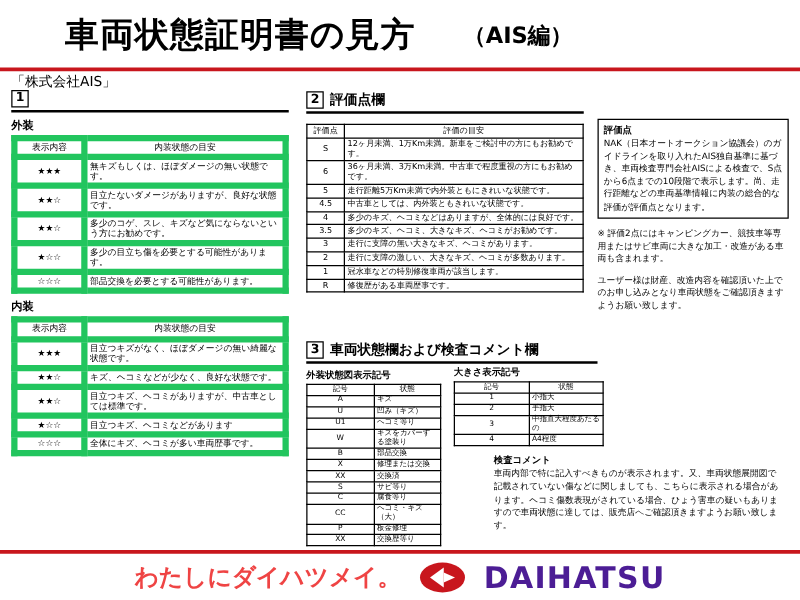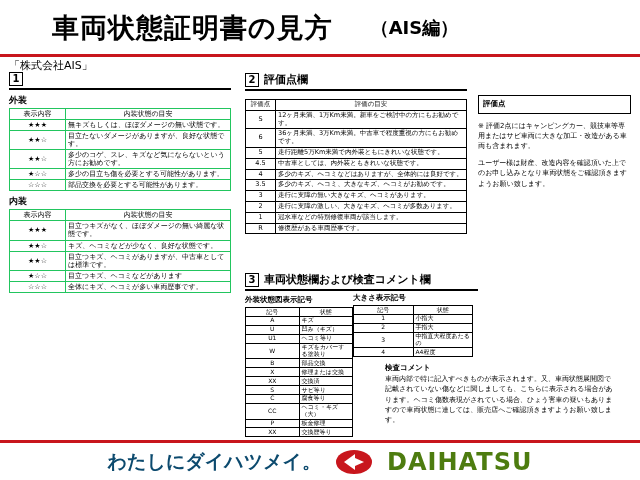--- a/index.html
+++ b/index.html
@@ -45,21 +45,21 @@
   }
   .sec-title { font-size:11px; font-weight:bold; white-space:nowrap; }
   .sec-underline { height:2px; background:#000; margin-top:2px; }
 
   
   .col-left { position:absolute; left:9px; top:72px; width:222px; }
   .subhead { font-size:9px; font-weight:bold; margin:4px 0 1px 0; }
 
   table.grid { border-collapse:collapse; width:100%; table-layout:fixed; }
   table.grid th, table.grid td {
-    border:1px solid #22c55e; font-size:7px; padding:1px 2px; vertical-align:middle;
+    border:5px solid #22c55e; font-size:7px; padding:1px 2px; vertical-align:middle;
     line-height:1.15;
   }
   table.grid th { font-weight:normal; text-align:center; background:#fff; font-size:7px;}
   .c-star { text-align:center; letter-spacing:0px; white-space:nowrap; font-size:7.5px; }
 
   
   .col-mid { position:absolute; left:245px; top:72px; width:222px; }
   .t-score { border-collapse:collapse; width:100%; table-layout:fixed; }
   .t-score th, .t-score td {
     border:1px solid #000; font-size:6.5px; padding:1px 2px; line-height:1.2;
@@ -71,37 +71,37 @@
   .col-right { position:absolute; left:478px; top:95px; width:153px; }
   .note-box {
     border:1px solid #000; padding:3px 4px; font-size:7px; line-height:1.45;
   }
   .note-title { font-weight:bold; font-size:7.5px; }
   .note-free { font-size:7px; line-height:1.45; margin-top:7px; }
 
   
   .sec3 { position:absolute; left:245px; top:272px; width:386px; }
   .sec3-sub { font-size:7.5px; font-weight:bold; margin:4px 0 2px 0; }
-  .sec3-cols { display:flex; }
+  .sec3-cols { display:flex; gap:10px; }
   .t-code { border-collapse:collapse; table-layout:fixed; }
   .t-code th, .t-code td { border:1px solid #000; font-size:6px; padding:0.5px 2px; line-height:1.15; }
   .t-code th { font-weight:normal; text-align:center; }
   .t-code td.k { text-align:center; width:14px; }
   .sec3-note { font-size:7px; line-height:1.45; margin-top:6px;margin-left:32px; }
   .sec3-note b { font-size:7.5px; }
 
   
   .footer-rule { position:absolute; left:0; top:440px; width:640px; height:3px; background:#c8161d; }
   .footer {
     position:absolute; left:0; top:443px; width:640px; height:37px;
     display:flex; align-items:center; justify-content:center; gap:14px;
   }
-  .slogan { font-size:19px; font-weight:bold; color:#0c4a6e; letter-spacing:0px; white-space:nowrap; }
+  .slogan { font-size:19px; font-weight:bold; color:#ef4444; letter-spacing:0px; white-space:nowrap; }
   .d-logo { width:38px; height:26px; position:relative; }
-  .brand { font-size:24px; font-weight:bold; color:#4d7c0f; letter-spacing:1px; }
+  .brand { font-size:24px; font-weight:bold; color:#4c1d95; letter-spacing:1px; }
 </style>
 </head>
 <body>
 
 <div class="header">
   <div class="header-inner">
     <span class="header-title">車両状態証明書の見方</span>
     <span class="header-sub">（AIS編）</span>
   </div>
 </div>
@@ -247,20 +247,21 @@
         <td class="pt">R</td>
         <td>修復歴がある車両歴事です。</td>
       </tr>
     </tbody>
   </table>
 </div>
 
 <div class="col-right">
   <div class="note-box">
     <span class="note-title">評価点</span>
+    <div>NAK（日本オートオークション協議会）のガイドラインを取り入れたAIS独自基準に基づき、車両検査専門会社AISによる検査で、S点から6点までの10段階で表示します。尚、走行距離などの車両基準情報に内装の総合的な評価が評価点となります。</div>
   </div>
   <div class="note-free">※ 評価2点にはキャンピングカー、競技車等専用またはサビ車両に大きな加工・改造がある車両も含まれます。</div>
   <div class="note-free">ユーザー様は財産、改造内容を確認頂いた上でのお申し込みとなり車両状態をご確認頂きますようお願い致します。</div>
 </div>
 
 <div class="sec3">
   <div class="sec-head">
     <div class="num-box">3</div>
     <div class="sec-title">車両状態欄および検査コメント欄</div>
   </div>

